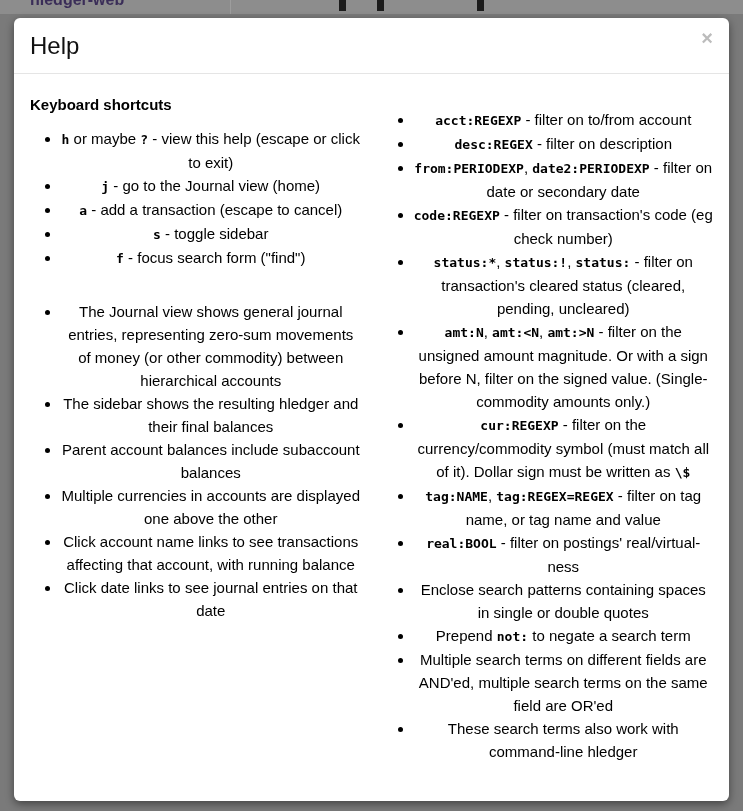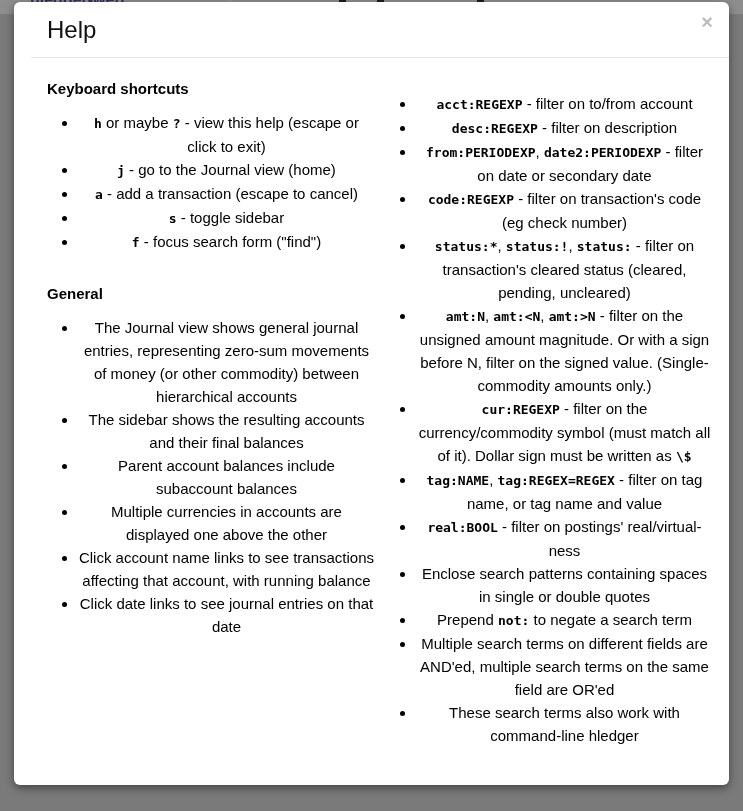--- a/index.html
+++ b/index.html
@@ -31,27 +31,26 @@
   .heading-fragment {
     position: absolute; top: 0; width: 7px; height: 11px;
     background: #1c1c1c;
   }
   .frag-1 { left: 339px; }
   .frag-2 { left: 377px; }
   .frag-3 { left: 477px; }
 
   
   .modal {
-    position: absolute; left: 14px; top: 2px;
+    position: absolute; left: 14px; top: 18px;
     width: 715px; height: 783px;
     background: #ffffff;
     border-radius: 6px;
     box-shadow: 0 3px 9px rgba(0,0,0,0.45);
     overflow: hidden;
-    padding-left: 17px;
   }
   .modal-header {
     position: relative;
     padding: 14px 16px 13px 16px;
     border-bottom: 1px solid #e5e5e5;
   }
   .modal-title {
     margin: 0;
     font-size: 24px;
     font-weight: 500;
@@ -62,21 +61,21 @@
     position: absolute; right: 16px; top: 10px;
     border: none; background: transparent;
     font-size: 20px; font-weight: bold;
     color: #bcbcbc;
     cursor: pointer;
     line-height: 20px;
     padding: 0;
   }
   .modal-body {
     display: flex;
-    gap: 10px;
+    gap: 22px;
     padding: 21px 16px 16px 16px;
   }
   .col { flex: 1 1 0; min-width: 0; }
   .section-heading {
     font-size: 15px;
     font-weight: bold;
     color: #000;
     margin: 0;
     line-height: 19px;
   }
@@ -123,36 +122,35 @@
           <div class="section-heading">Keyboard shortcuts</div>
           <ul class="bullet-list">
             <li><code class="kbd">h</code> or maybe <code class="kbd">?</code> - view this help (escape or click to exit)</li>
             <li><code class="kbd">j</code> - go to the Journal view (home)</li>
             <li><code class="kbd">a</code> - add a transaction (escape to cancel)</li>
             <li><code class="kbd">s</code> - toggle sidebar</li>
             <li><code class="kbd">f</code> - focus search form ("find")</li>
           </ul>
         </div>
         <div class="section">
-          <div class="section-heading">General</div>
           <ul class="bullet-list">
             <li>The Journal view shows general journal entries, representing zero-sum movements of money (or other commodity) between hierarchical accounts</li>
-            <li>The sidebar shows the resulting accounts and their final balances</li>
+            <li>The sidebar shows the resulting hledger and their final balances</li>
             <li>Parent account balances include subaccount balances</li>
             <li>Multiple currencies in accounts are displayed one above the other</li>
             <li>Click account name links to see transactions affecting that account, with running balance</li>
             <li>Click date links to see journal entries on that date</li>
           </ul>
         </div>
       </div>
     <div class="col">
         <div class="section">
           <ul class="bullet-list">
             <li><code class="kbd">acct:REGEXP</code> - filter on to/from account</li>
-            <li><code class="kbd">desc:REGEXP</code> - filter on description</li>
+            <li><code class="kbd">desc:REGEX</code> - filter on description</li>
             <li><code class="kbd">from:PERIODEXP</code>, <code class="kbd">date2:PERIODEXP</code> - filter on date or secondary date</li>
             <li><code class="kbd">code:REGEXP</code> - filter on transaction's code (eg check number)</li>
             <li><code class="kbd">status:*</code>, <code class="kbd">status:!</code>, <code class="kbd">status:</code> - filter on transaction's cleared status (cleared, pending, uncleared)</li>
             <li><code class="kbd">amt:N</code>, <code class="kbd">amt:&lt;N</code>, <code class="kbd">amt:&gt;N</code> - filter on the unsigned amount magnitude. Or with a sign before N, filter on the signed value. (Single-commodity amounts only.)</li>
             <li><code class="kbd">cur:REGEXP</code> - filter on the currency/commodity symbol (must match all of it). Dollar sign must be written as <code class="kbd">\$</code></li>
             <li><code class="kbd">tag:NAME</code>, <code class="kbd">tag:REGEX=REGEX</code> - filter on tag name, or tag name and value</li>
             <li><code class="kbd">real:BOOL</code> - filter on postings' real/virtual-ness</li>
             <li>Enclose search patterns containing spaces in single or double quotes</li>
             <li>Prepend <code class="kbd">not:</code> to negate a search term</li>
             <li>Multiple search terms on different fields are AND'ed, multiple search terms on the same field are OR'ed</li>

